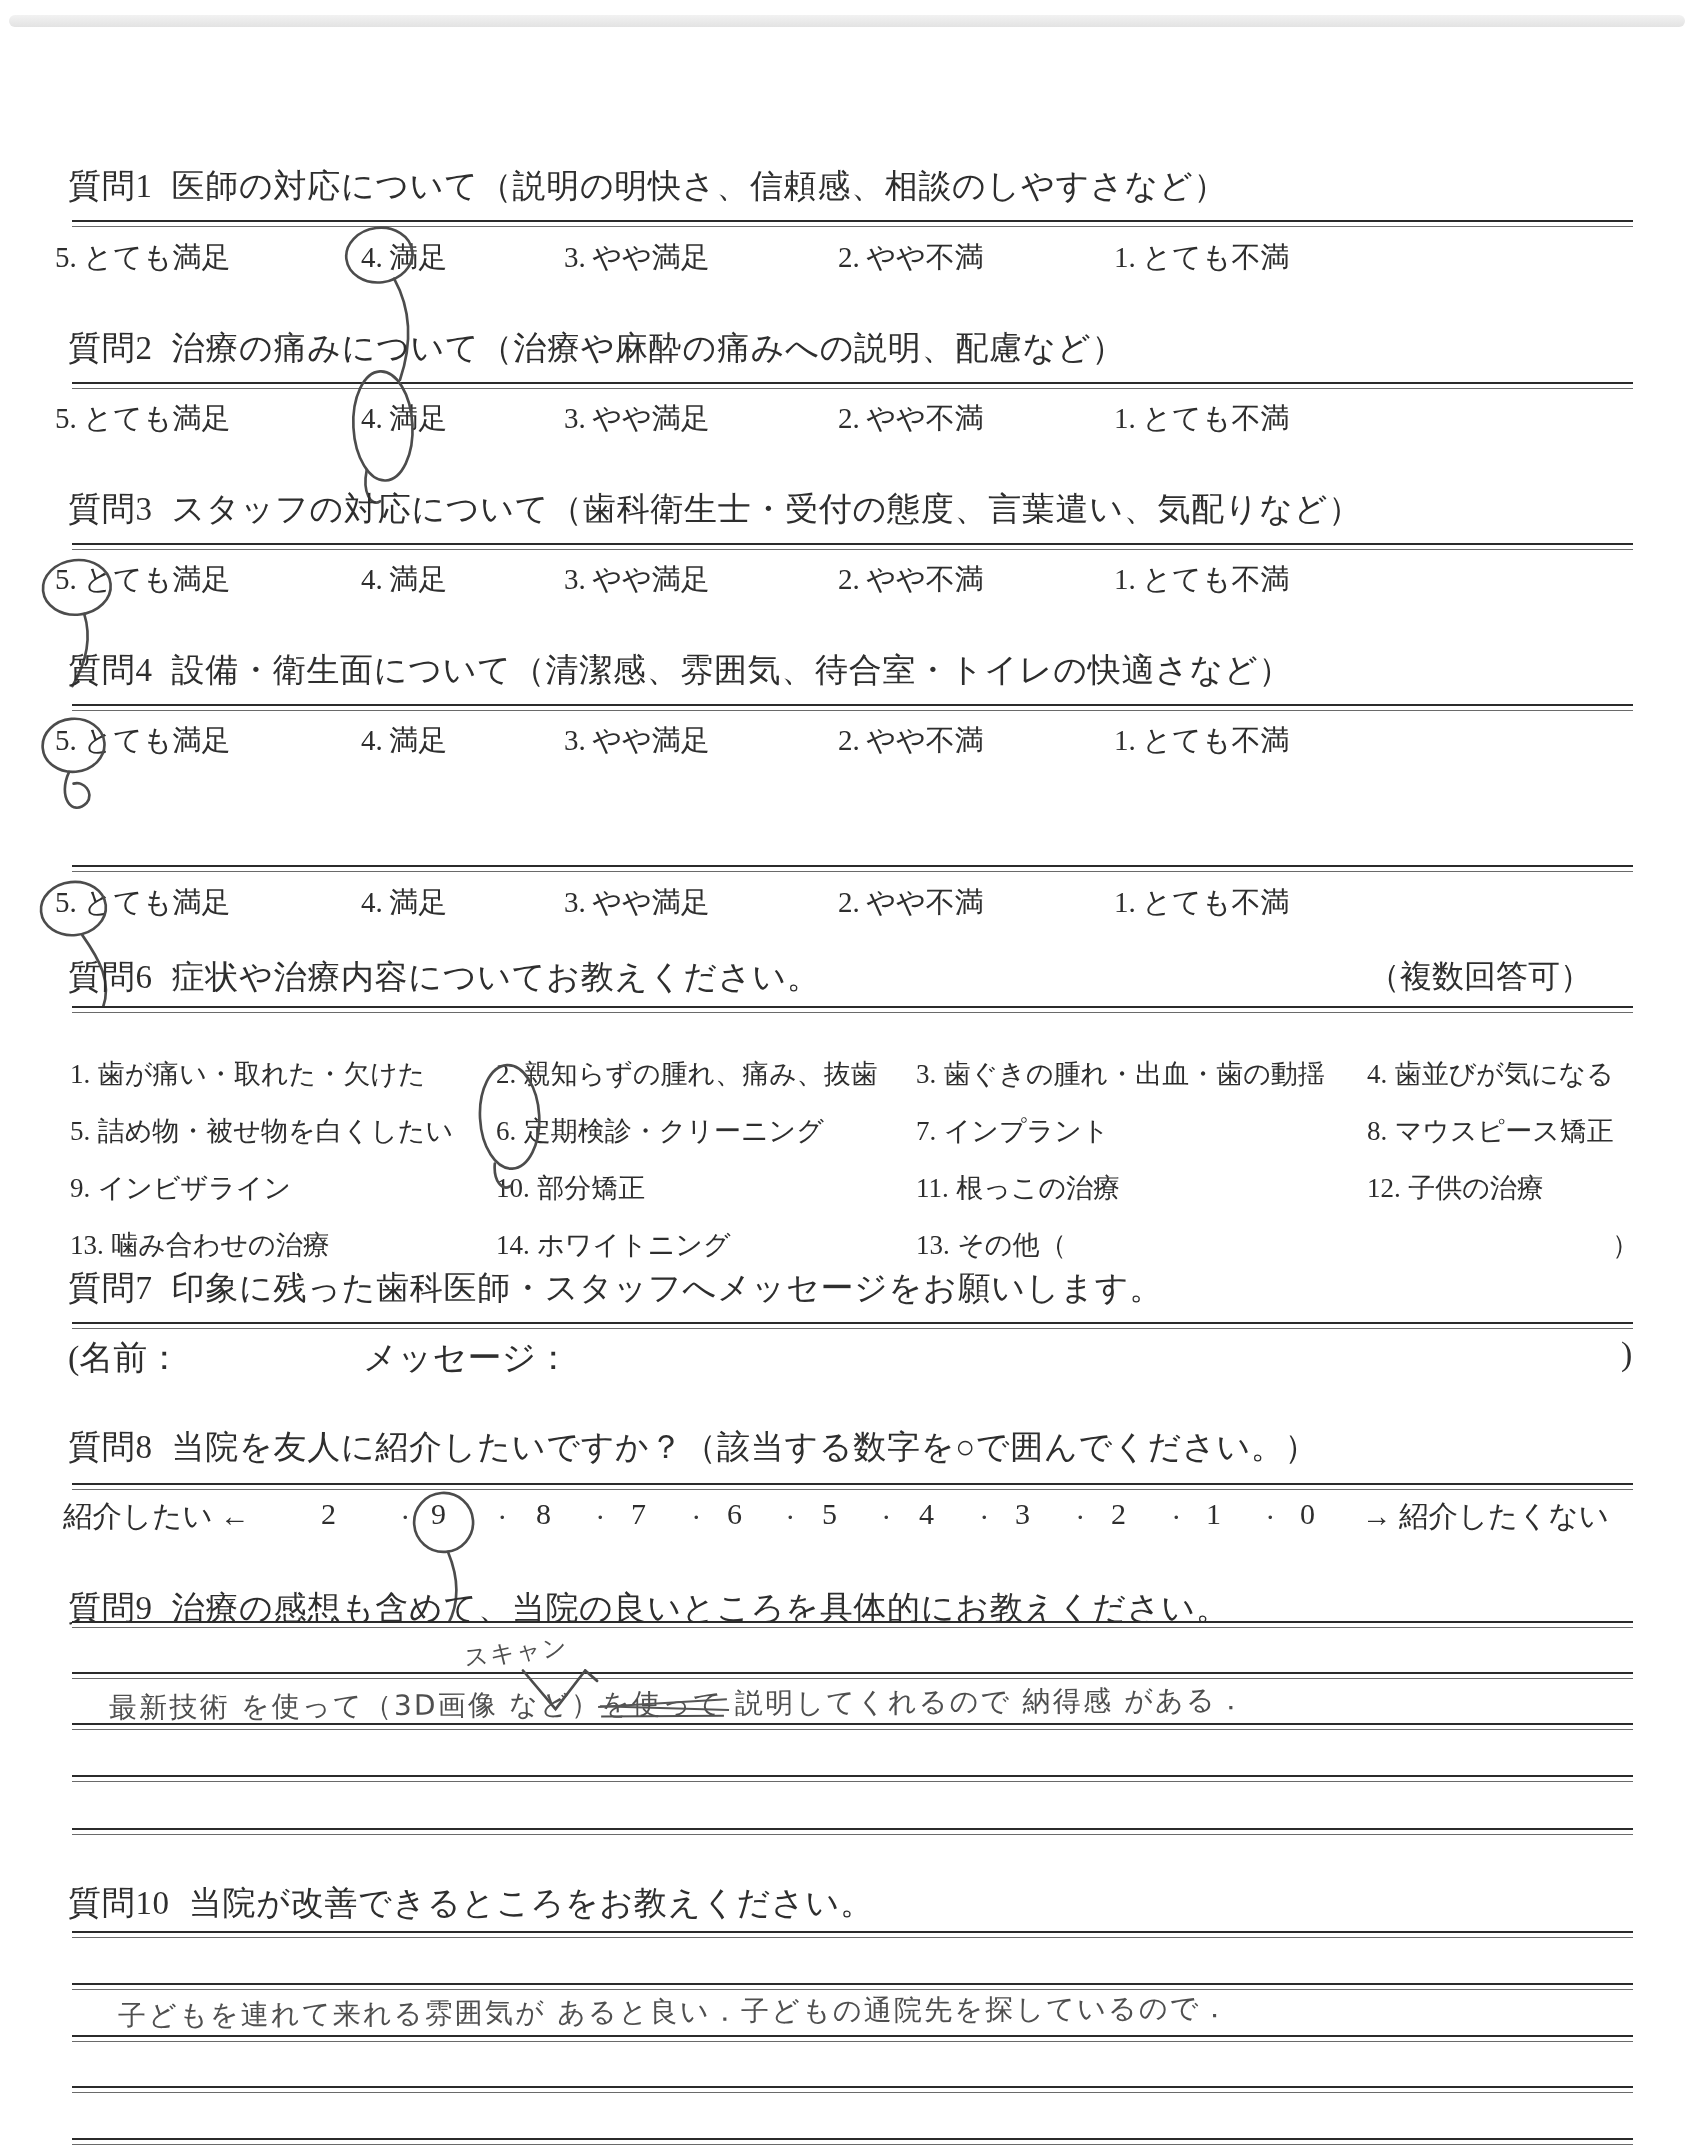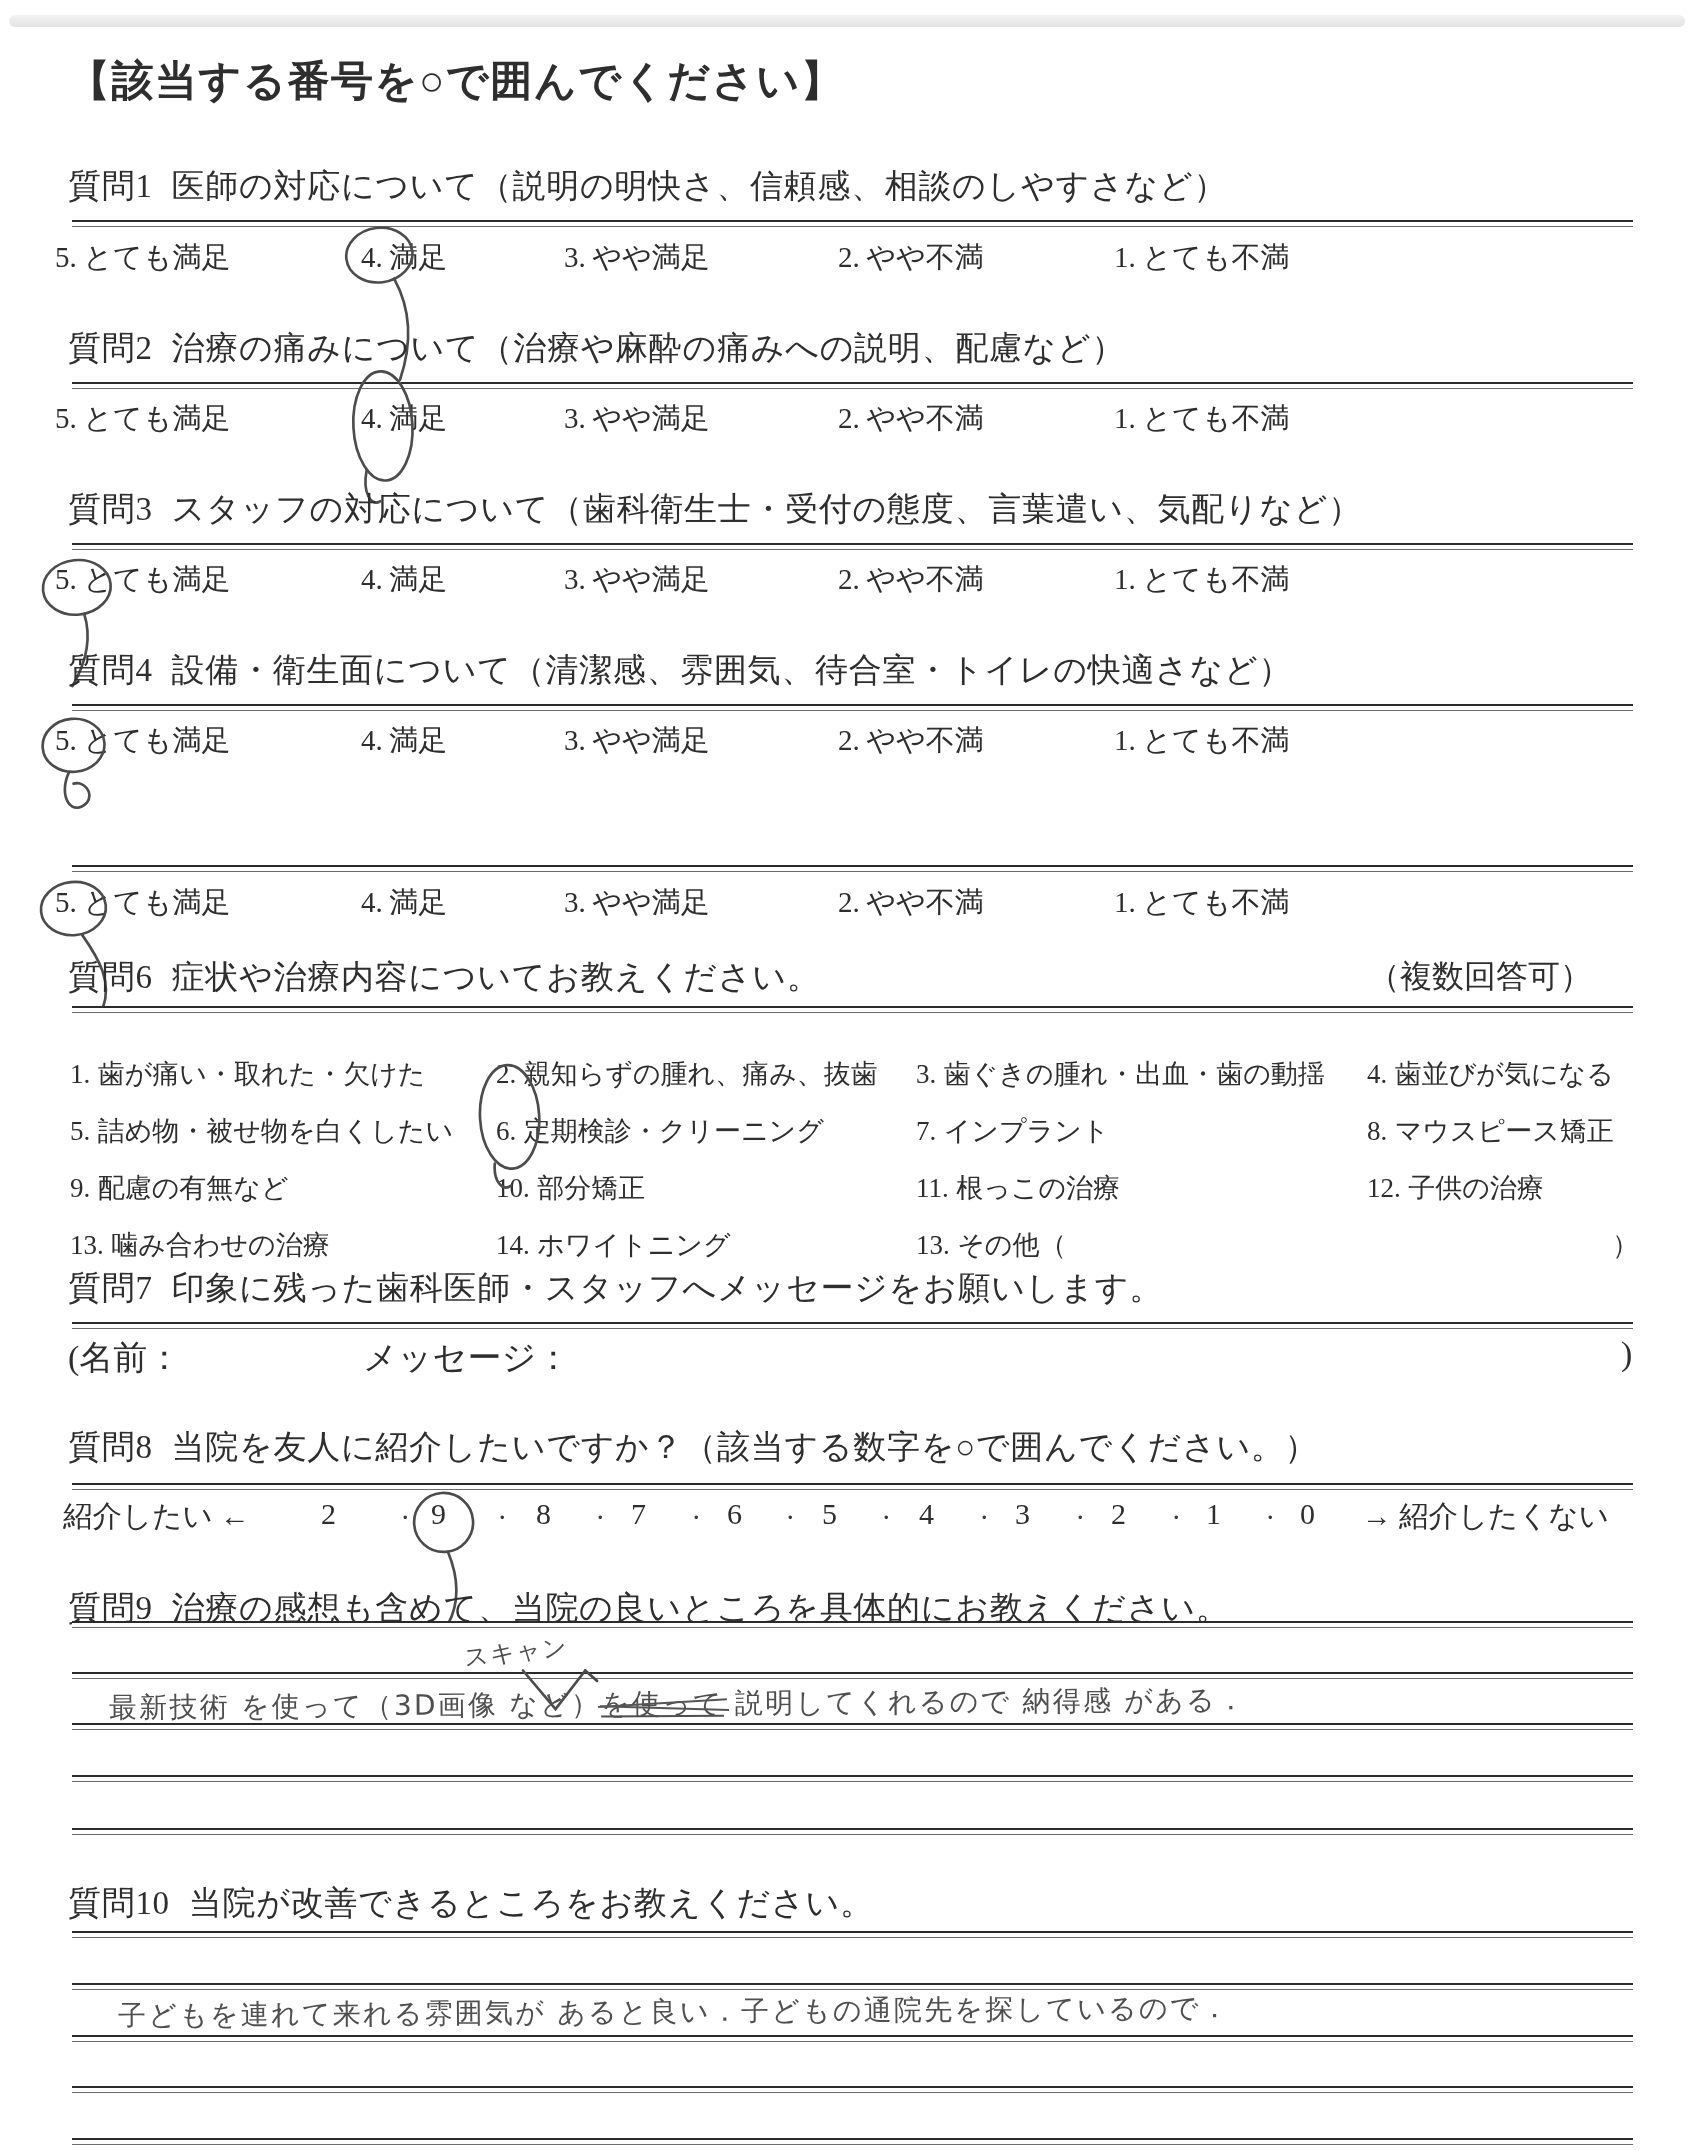--- a/index.html
+++ b/index.html
@@ -30,21 +30,20 @@
          font-size:24px;letter-spacing:1.5px;transform:rotate(-6deg);}
   svg.circ{position:absolute;overflow:visible;}
   svg.circ *{fill:none;stroke:#4c4c4c;stroke-width:3.6;stroke-linecap:round;}
 </style>
 </head>
 <body>
 
 <div class="page">
   <div class="scanband"></div>
 
-  <div class="abs title" style="left:68px;top:53px">【該当する番号を○で囲んでください】</div>
 
   <div class="abs qh" style="left:68px;top:164px">
     <span class="qno">質問1</span><span>医師の対応について（説明の明快さ、信頼感、相談のしやすさなど）</span>
   </div>
   <div class="rule" style="top:220px"></div>
   <div class="abs" style="left:55px;top:238px;width:1580px;height:46px">
     <span class="opt" style="left:0px"><span class="num">5.</span><span>とても満足</span></span>
     <span class="opt" style="left:306px"><span class="num">4.</span><span>満足</span></span>
     <span class="opt" style="left:509px"><span class="num">3.</span><span>やや満足</span></span>
     <span class="opt" style="left:783px"><span class="num">2.</span><span>やや不満</span></span>
@@ -123,21 +122,21 @@
   <div class="rule" style="top:1006px"></div>
   <div class="abs" style="left:70px;top:1056px;width:1565px;height:221px">
     <span class="q6opt" style="left:0px;top:0px"><span class="num">1.</span><span>歯が痛い・取れた・欠けた</span></span>
     <span class="q6opt" style="left:426px;top:0px"><span class="num">2.</span><span>親知らずの腫れ、痛み、抜歯</span></span>
     <span class="q6opt" style="left:846px;top:0px"><span class="num">3.</span><span>歯ぐきの腫れ・出血・歯の動揺</span></span>
     <span class="q6opt" style="left:1297px;top:0px"><span class="num">4.</span><span>歯並びが気になる</span></span>
     <span class="q6opt" style="left:0px;top:57px"><span class="num">5.</span><span>詰め物・被せ物を白くしたい</span></span>
     <span class="q6opt" style="left:426px;top:57px"><span class="num">6.</span><span>定期検診・クリーニング</span></span>
     <span class="q6opt" style="left:846px;top:57px"><span class="num">7.</span><span>インプラント</span></span>
     <span class="q6opt" style="left:1297px;top:57px"><span class="num">8.</span><span>マウスピース矯正</span></span>
-    <span class="q6opt" style="left:0px;top:114px"><span class="num">9.</span><span>配慮の有無など</span></span>
+    <span class="q6opt" style="left:0px;top:114px"><span class="num">9.</span><span>インビザライン</span></span>
     <span class="q6opt" style="left:426px;top:114px"><span class="num">10.</span><span>部分矯正</span></span>
     <span class="q6opt" style="left:846px;top:114px"><span class="num">11.</span><span>根っこの治療</span></span>
     <span class="q6opt" style="left:1297px;top:114px"><span class="num">12.</span><span>子供の治療</span></span>
     <span class="q6opt" style="left:0px;top:171px"><span class="num">13.</span><span>噛み合わせの治療</span></span>
     <span class="q6opt" style="left:426px;top:171px"><span class="num">14.</span><span>ホワイトニング</span></span>
     <span class="q6opt" style="left:846px;top:171px"><span class="num">13.</span><span>その他（</span></span>
     <span class="q6opt" style="left:1542px;top:171px">）</span>
   </div>
   <svg class="circ" style="left:474px;top:1054px" width="89" height="148" viewBox="0 0 120 200">
     <ellipse cx="48" cy="85" rx="40" ry="70" transform="rotate(-3 48 85)"></ellipse>

